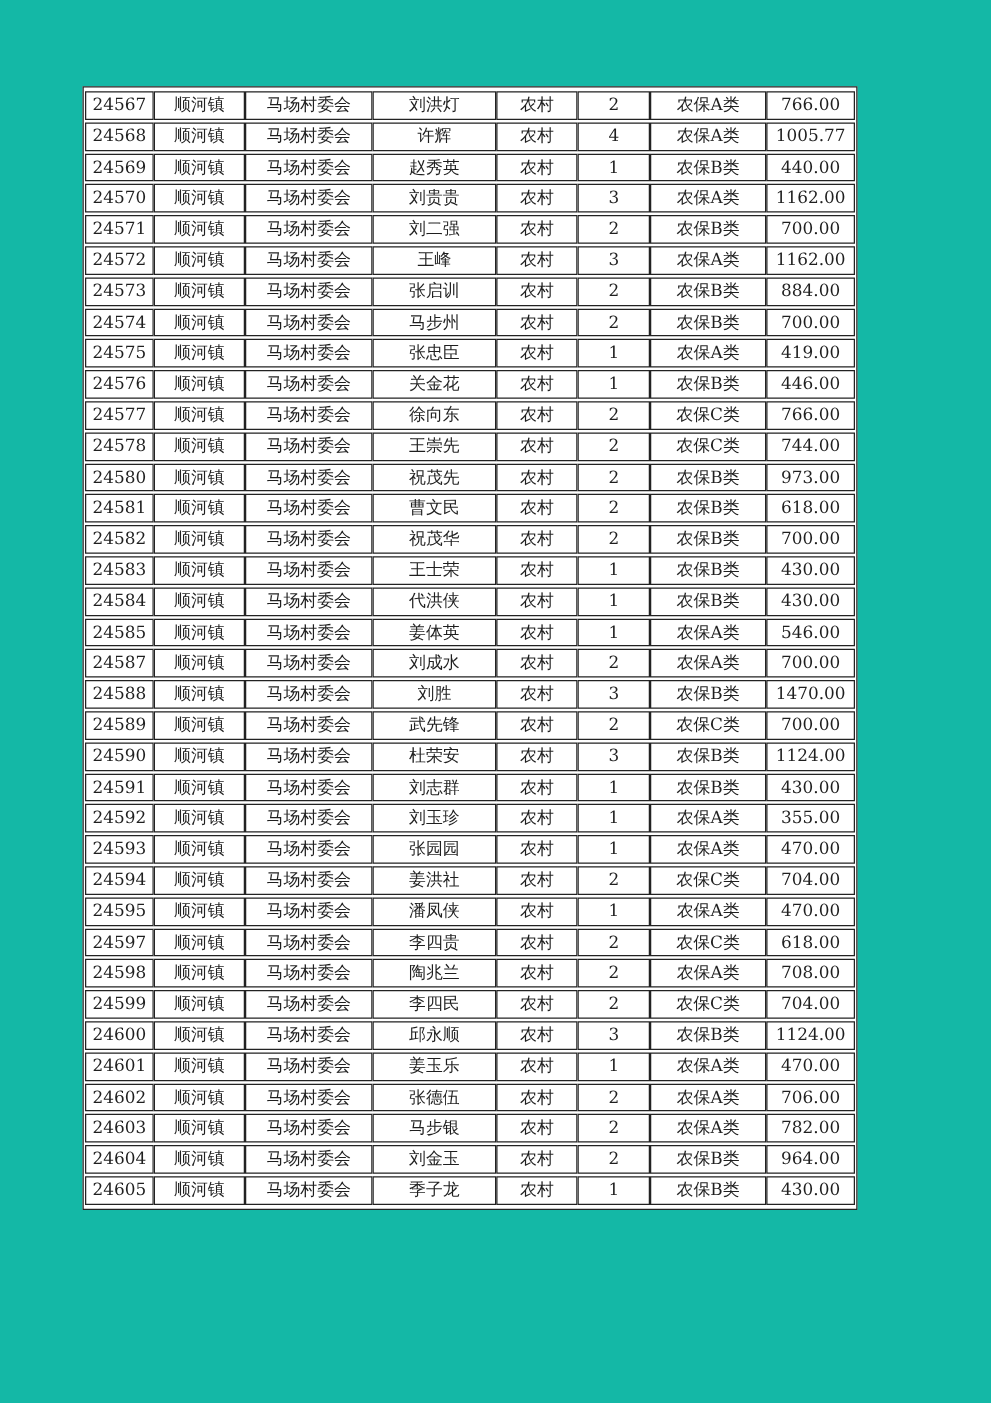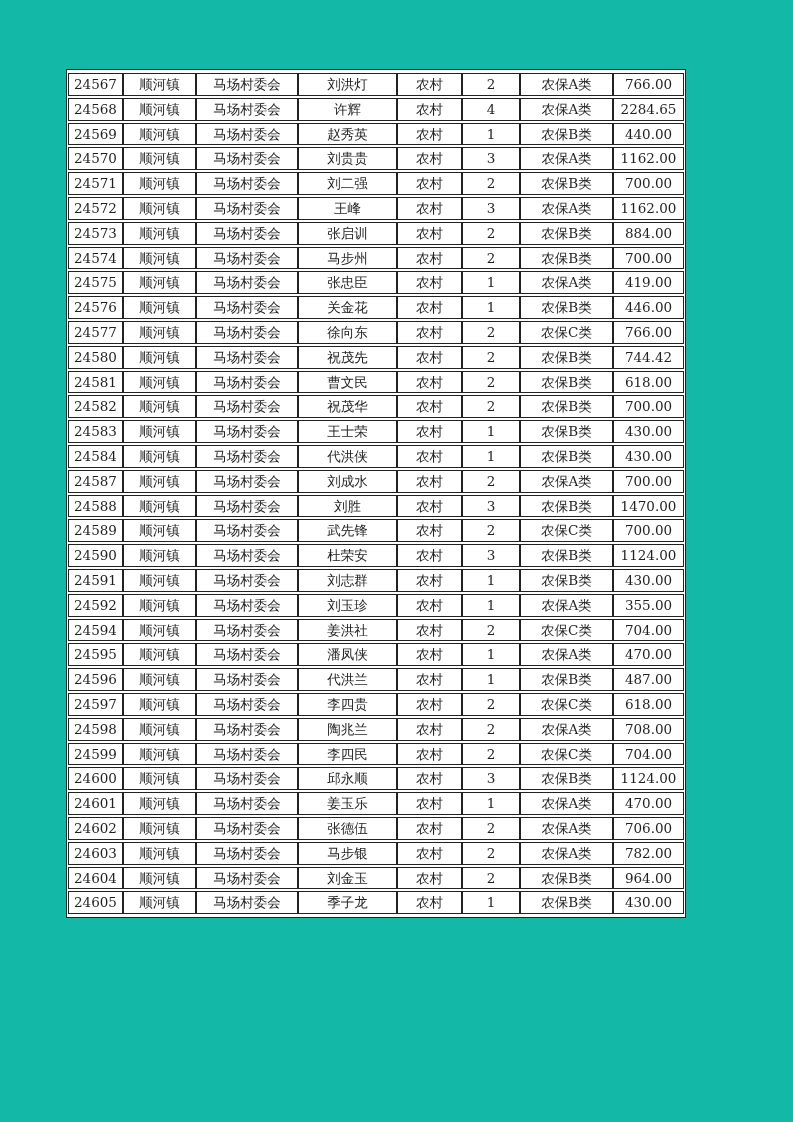--- a/index.html
+++ b/index.html
@@ -86,21 +86,21 @@
     <td>766.00</td>
   </tr>
           <tr>
     <td>24568</td>
     <td>顺河镇</td>
     <td>马场村委会</td>
     <td>许辉</td>
     <td>农村</td>
     <td>4</td>
     <td>农保A类</td>
-    <td>2284.65</td>
+    <td>1005.77</td>
   </tr>
           <tr>
     <td>24569</td>
     <td>顺河镇</td>
     <td>马场村委会</td>
     <td>赵秀英</td>
     <td>农村</td>
     <td>1</td>
     <td>农保B类</td>
     <td>440.00</td>
@@ -179,28 +179,38 @@
     <td>24577</td>
     <td>顺河镇</td>
     <td>马场村委会</td>
     <td>徐向东</td>
     <td>农村</td>
     <td>2</td>
     <td>农保C类</td>
     <td>766.00</td>
   </tr>
           <tr>
+    <td>24578</td>
+    <td>顺河镇</td>
+    <td>马场村委会</td>
+    <td>王崇先</td>
+    <td>农村</td>
+    <td>2</td>
+    <td>农保C类</td>
+    <td>744.00</td>
+  </tr>
+          <tr>
     <td>24580</td>
     <td>顺河镇</td>
     <td>马场村委会</td>
     <td>祝茂先</td>
     <td>农村</td>
     <td>2</td>
     <td>农保B类</td>
-    <td>744.42</td>
+    <td>973.00</td>
   </tr>
           <tr>
     <td>24581</td>
     <td>顺河镇</td>
     <td>马场村委会</td>
     <td>曹文民</td>
     <td>农村</td>
     <td>2</td>
     <td>农保B类</td>
     <td>618.00</td>
@@ -229,20 +239,30 @@
     <td>24584</td>
     <td>顺河镇</td>
     <td>马场村委会</td>
     <td>代洪侠</td>
     <td>农村</td>
     <td>1</td>
     <td>农保B类</td>
     <td>430.00</td>
   </tr>
           <tr>
+    <td>24585</td>
+    <td>顺河镇</td>
+    <td>马场村委会</td>
+    <td>姜体英</td>
+    <td>农村</td>
+    <td>1</td>
+    <td>农保A类</td>
+    <td>546.00</td>
+  </tr>
+          <tr>
     <td>24587</td>
     <td>顺河镇</td>
     <td>马场村委会</td>
     <td>刘成水</td>
     <td>农村</td>
     <td>2</td>
     <td>农保A类</td>
     <td>700.00</td>
   </tr>
           <tr>
@@ -289,48 +309,48 @@
     <td>24592</td>
     <td>顺河镇</td>
     <td>马场村委会</td>
     <td>刘玉珍</td>
     <td>农村</td>
     <td>1</td>
     <td>农保A类</td>
     <td>355.00</td>
   </tr>
           <tr>
+    <td>24593</td>
+    <td>顺河镇</td>
+    <td>马场村委会</td>
+    <td>张园园</td>
+    <td>农村</td>
+    <td>1</td>
+    <td>农保A类</td>
+    <td>470.00</td>
+  </tr>
+          <tr>
     <td>24594</td>
     <td>顺河镇</td>
     <td>马场村委会</td>
     <td>姜洪社</td>
     <td>农村</td>
     <td>2</td>
     <td>农保C类</td>
     <td>704.00</td>
   </tr>
           <tr>
     <td>24595</td>
     <td>顺河镇</td>
     <td>马场村委会</td>
     <td>潘凤侠</td>
     <td>农村</td>
     <td>1</td>
     <td>农保A类</td>
     <td>470.00</td>
-  </tr>
-          <tr>
-    <td>24596</td>
-    <td>顺河镇</td>
-    <td>马场村委会</td>
-    <td>代洪兰</td>
-    <td>农村</td>
-    <td>1</td>
-    <td>农保B类</td>
-    <td>487.00</td>
   </tr>
           <tr>
     <td>24597</td>
     <td>顺河镇</td>
     <td>马场村委会</td>
     <td>李四贵</td>
     <td>农村</td>
     <td>2</td>
     <td>农保C类</td>
     <td>618.00</td>

